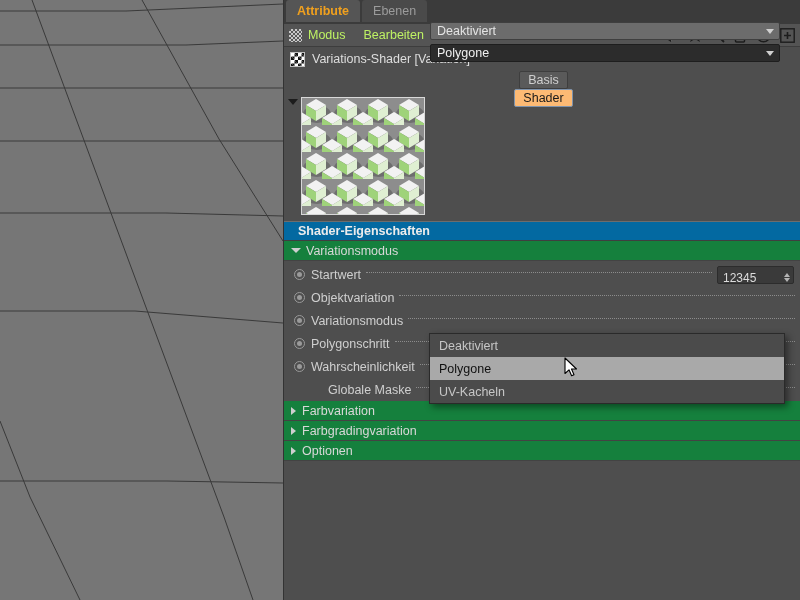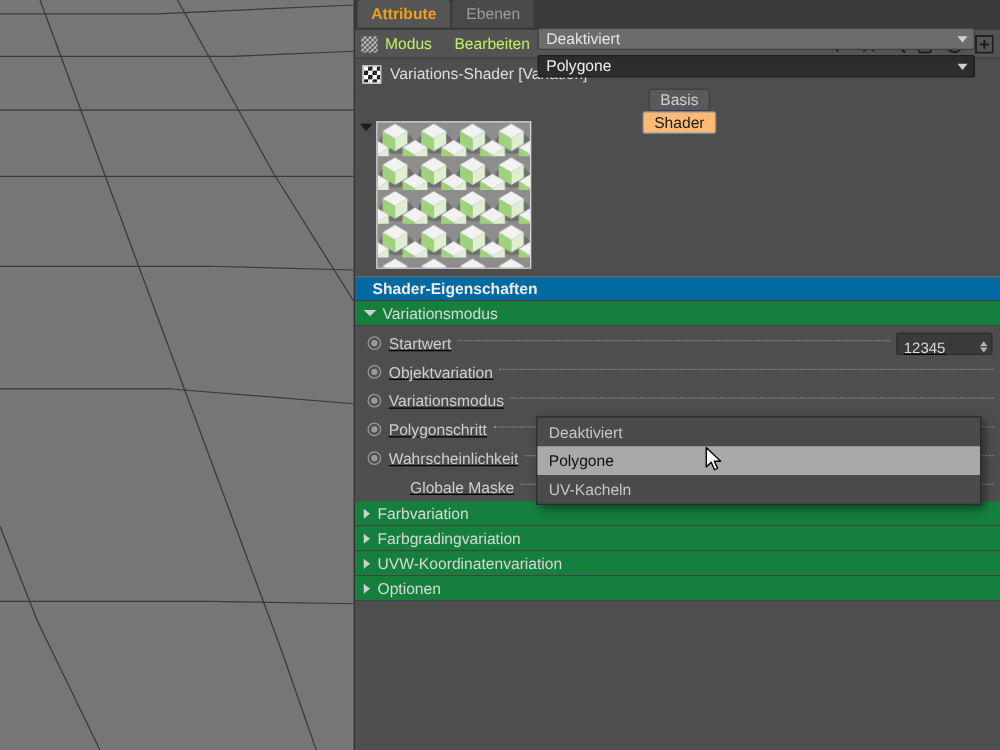--- a/index.html
+++ b/index.html
@@ -121,21 +121,21 @@
   .tri-down {
     width:0;height:0;border-left:5px solid transparent;border-right:5px solid transparent;
     border-top:5px solid #cfcfcf; margin-right:5px;
   }
   .tri-right {
     width:0;height:0;border-top:4.5px solid transparent;border-bottom:4.5px solid transparent;
     border-left:5px solid #cfcfcf; margin-right:6px;
   }
 
   
-  .params { background: #4e4e4e; padding-top: 2px; text-decoration: underline; }
+  .params { background: #4e4e4e; padding-top: 2px; }
   .prow {
     height: 23px; display: flex; align-items: center;
     padding-left: 10px; position: relative;
   }
   .anim-dot {
     width: 11px; height: 11px; border-radius: 50%;
     border: 1.5px solid #9a9a9a; background: #4e4e4e;
     margin-right: 6px; flex: none; position: relative;
   }
   .anim-dot::after {
@@ -374,24 +374,20 @@
     <div class="group-row">
       <span class="tri-right"></span>
       <span>Farbvariation</span>
     </div>
     <div class="group-row">
       <span class="tri-right"></span>
       <span>Farbgradingvariation</span>
     </div>
     <div class="group-row">
       <span class="tri-right"></span>
-      <span>UVW-Koordinatenvariation</span>
-    </div>
-    <div class="group-row">
-      <span class="tri-right"></span>
       <span>Optionen</span>
     </div>
 
     <div class="combo w-obj">
       <span class="cv">Deaktiviert</span>
       <span class="caret"></span>
     </div>
     <div class="combo w-poly-closed">
       <span class="cv">Polygone</span>
       <span class="caret"></span>

